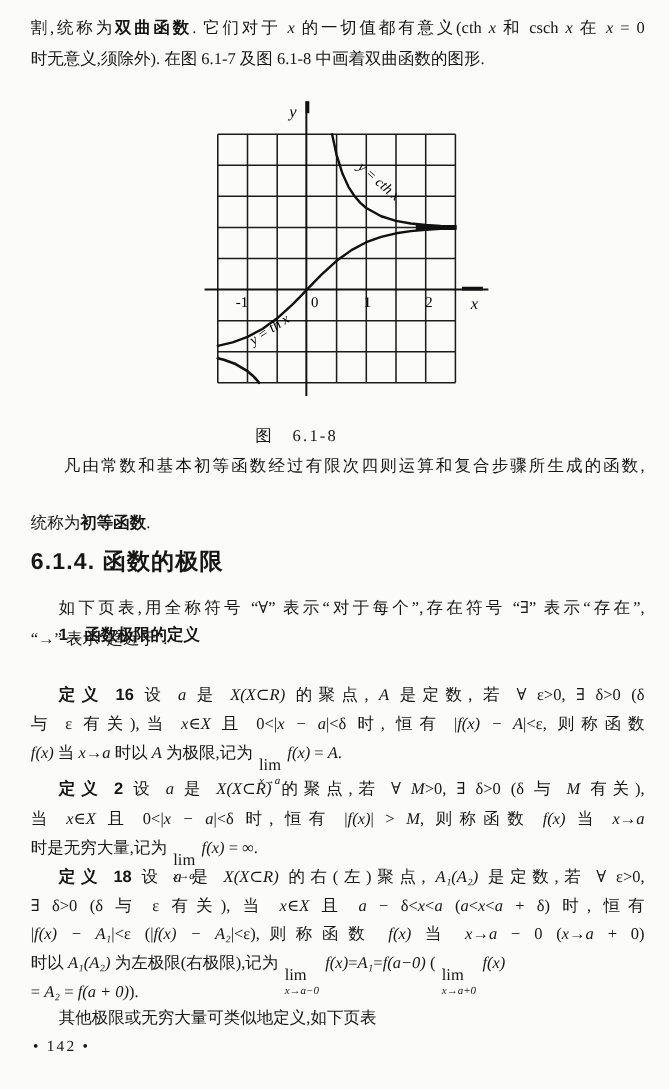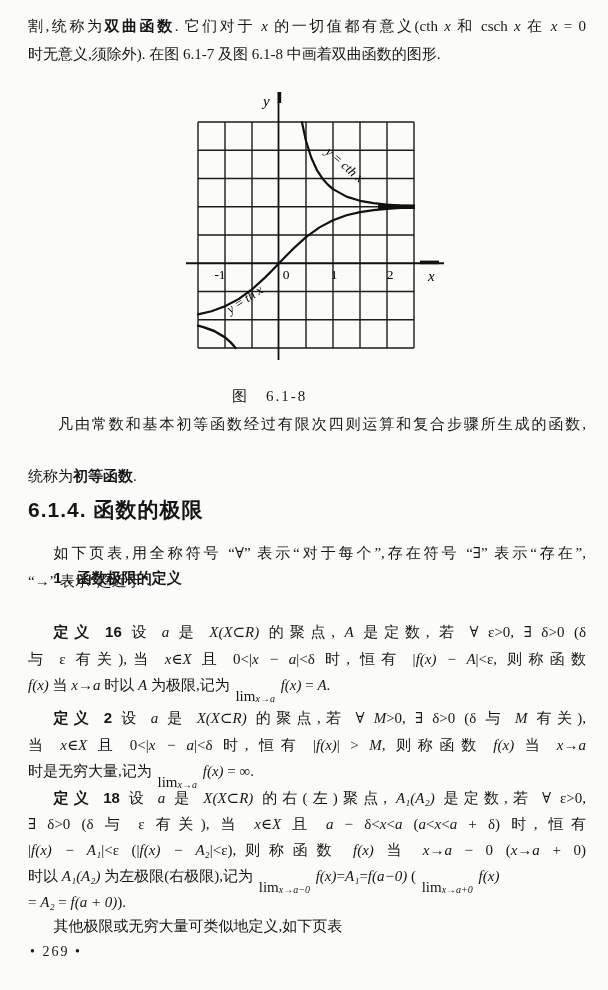--- a/index.html
+++ b/index.html
@@ -8,21 +8,21 @@
     background:#fbfbf9;color:#161616;
     font-family:"Liberation Serif","DejaVu Serif",serif;
     font-size:15px;
   }
   .ln{position:absolute;left:28px;width:558px;height:24px;line-height:24px;white-space:nowrap;}
   .j{white-space:normal;text-align:justify;text-align-last:justify;}
   .ind{text-indent:2em;}
   .ind17{text-indent:1.7em;}
   .b{font-family:"Liberation Sans","DejaVu Sans",sans-serif;font-weight:700;}
   .i{font-style:italic;}
-  .lim{display:inline-flex;flex-direction:row;align-items:flex-end;vertical-align:-11px;line-height:1;margin:6px 2px;}
+  .lim{display:inline-flex;flex-direction:column;align-items:flex-start;vertical-align:-11px;line-height:1;margin:6px 2px;}
   .lim-t{font-style:normal;font-size:15px;line-height:1;}
   .lim-s{font-size:10px;font-style:italic;line-height:1;margin-top:2px;}
   .heading{position:absolute;left:28px;top:496px;font-family:"Liberation Sans","DejaVu Sans",sans-serif;
     font-weight:700;font-size:21px;letter-spacing:1px;}
   .caption{position:absolute;left:232px;top:387px;font-size:15px;letter-spacing:2px;text-align:right;}
   .pagenum{position:absolute;left:30px;top:944px;font-size:14px;letter-spacing:2px;}
   .figwrap{position:absolute;left:150px;top:88px;width:320px;height:296px;}
   svg text{font-family:"Liberation Serif","DejaVu Serif",serif;}
   .axlbl{font-style:italic;font-size:15px;}
   .ticklbl{font-size:13.5px;}
@@ -96,13 +96,13 @@
       <span class="lim-t">lim</span>
       <span class="lim-s">x→a−0</span>
     </span><span> </span><span class="i">f(x)</span><span>=</span><span class="i">A₁</span><span>=</span><span class="i">f(a−0)</span><span> ( </span><span class="lim">
       <span class="lim-t">lim</span>
       <span class="lim-s">x→a+0</span>
     </span><span> </span><span class="i">f(x)</span></div>
 <div class="ln" style="top:890px"><span>= </span><span class="i">A₂</span><span> = </span><span class="i">f(a + 0)</span><span>).</span></div>
 
 <div class="ln ind17" style="top:914px"><span>其他极限或无穷大量可类似地定义,如下页表</span></div>
 
-<div class="pagenum">• 269 •</div>
+<div class="pagenum">• 142 •</div>
 
 </body></html>

